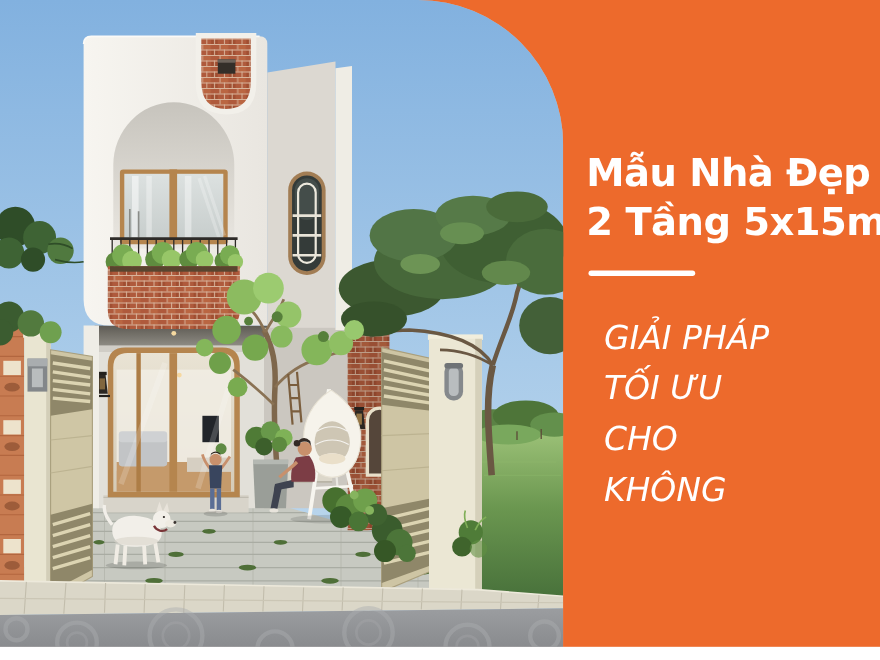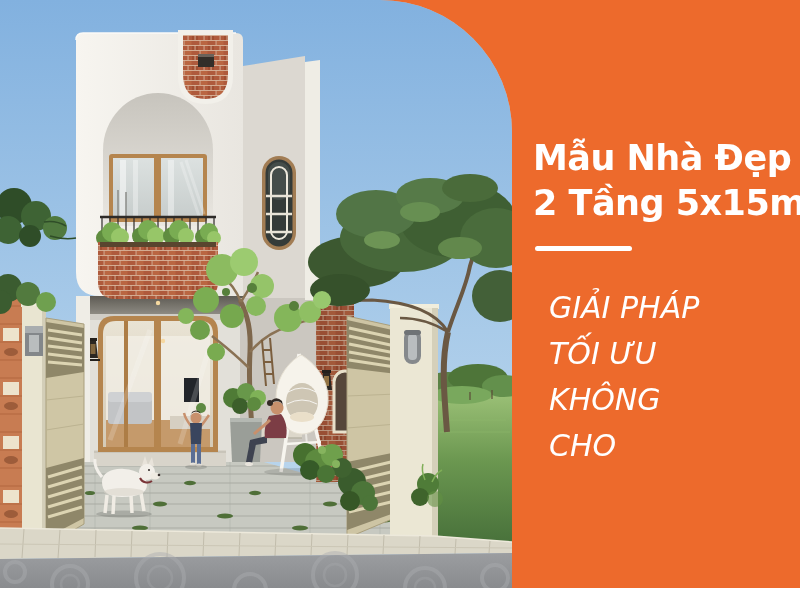--- a/index.html
+++ b/index.html
@@ -427,18 +427,18 @@
 
   <div class="panel-text">
     <div class="title">
       <div>Mẫu Nhà Đẹp</div>
       <div>2 Tầng 5x15m</div>
     </div>
     <div class="divider"></div>
     <div class="heading">
       <div>GIẢI PHÁP</div>
       <div>TỐI ƯU</div>
+      <div>CHO</div>
       <div>KHÔNG</div>
-      <div>CHO</div>
     </div>
   </div>
 
 </div>
 
 </body></html>

